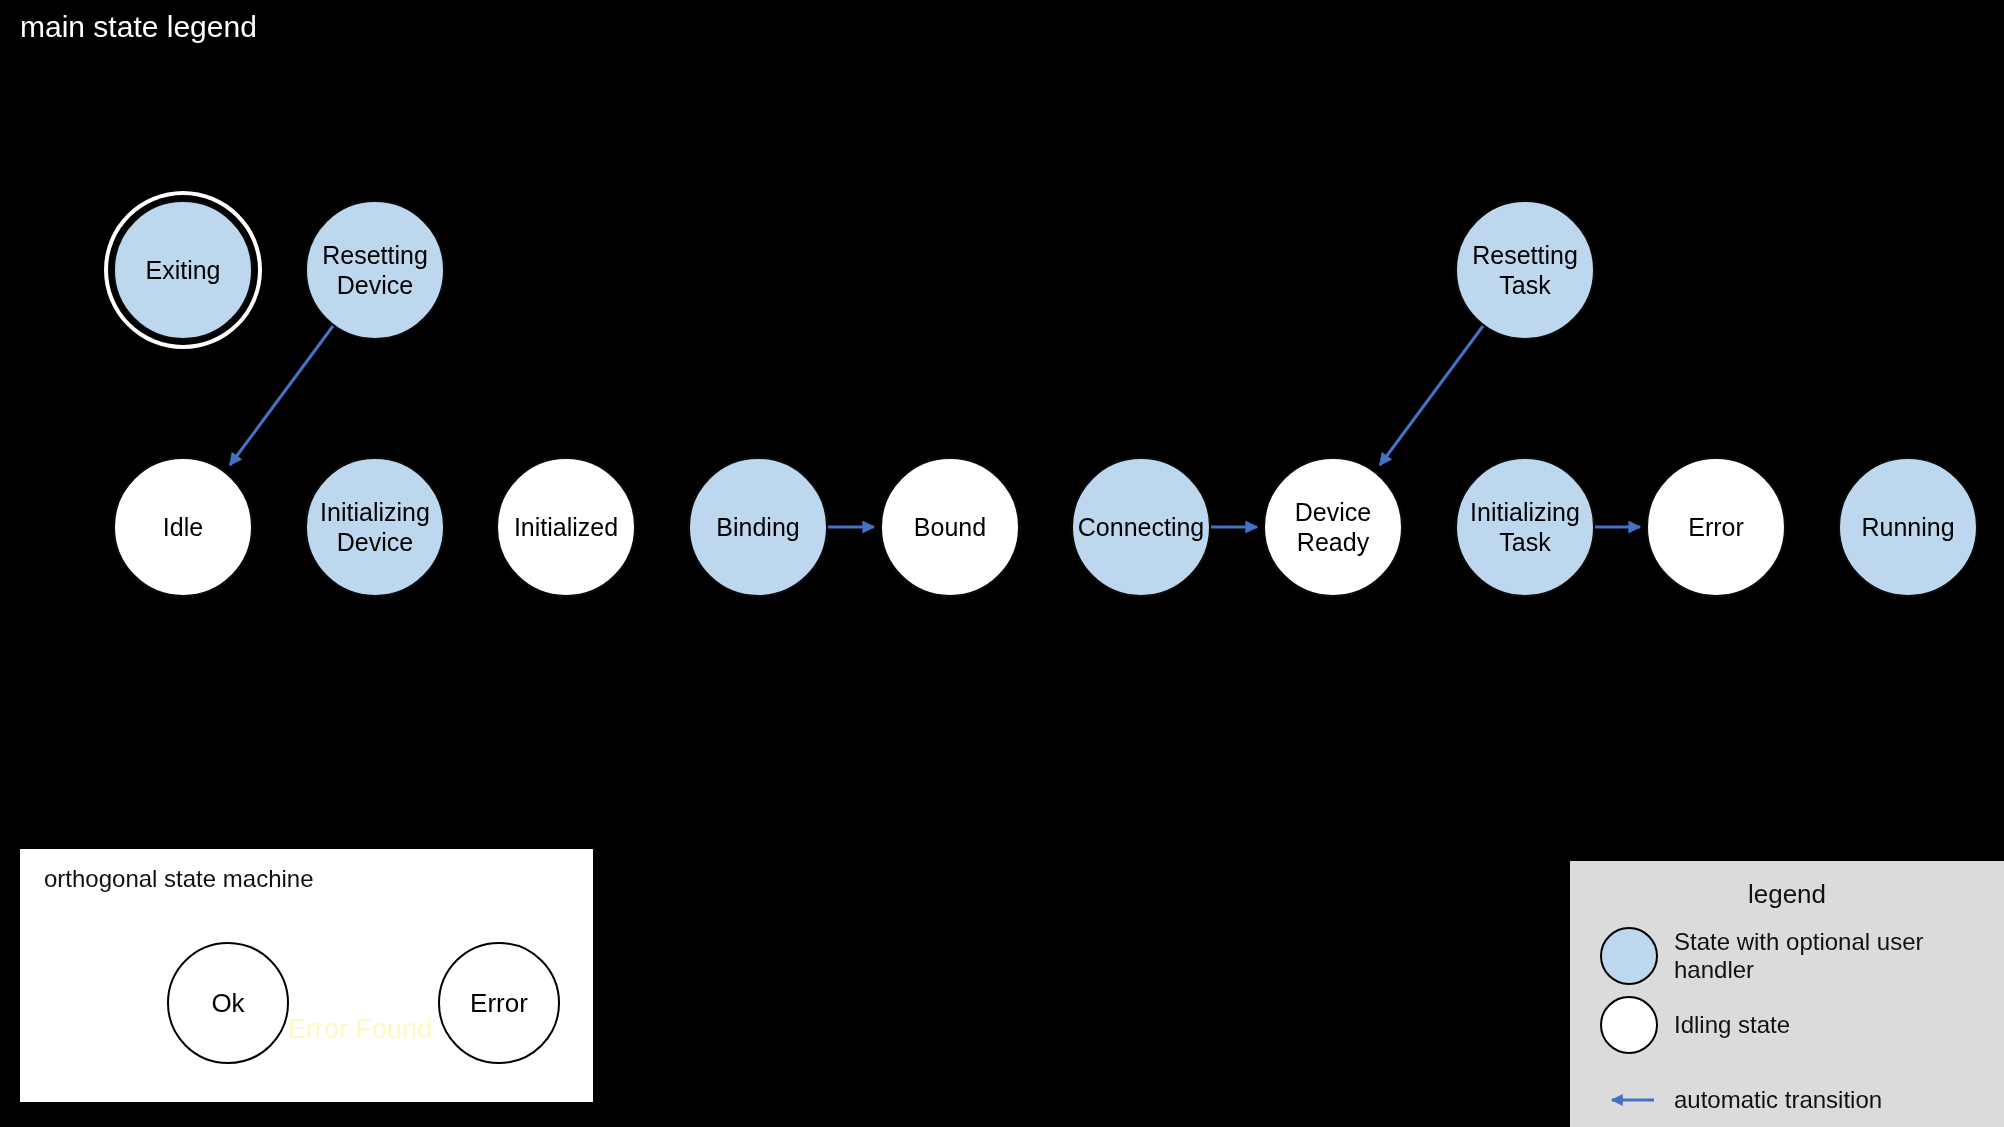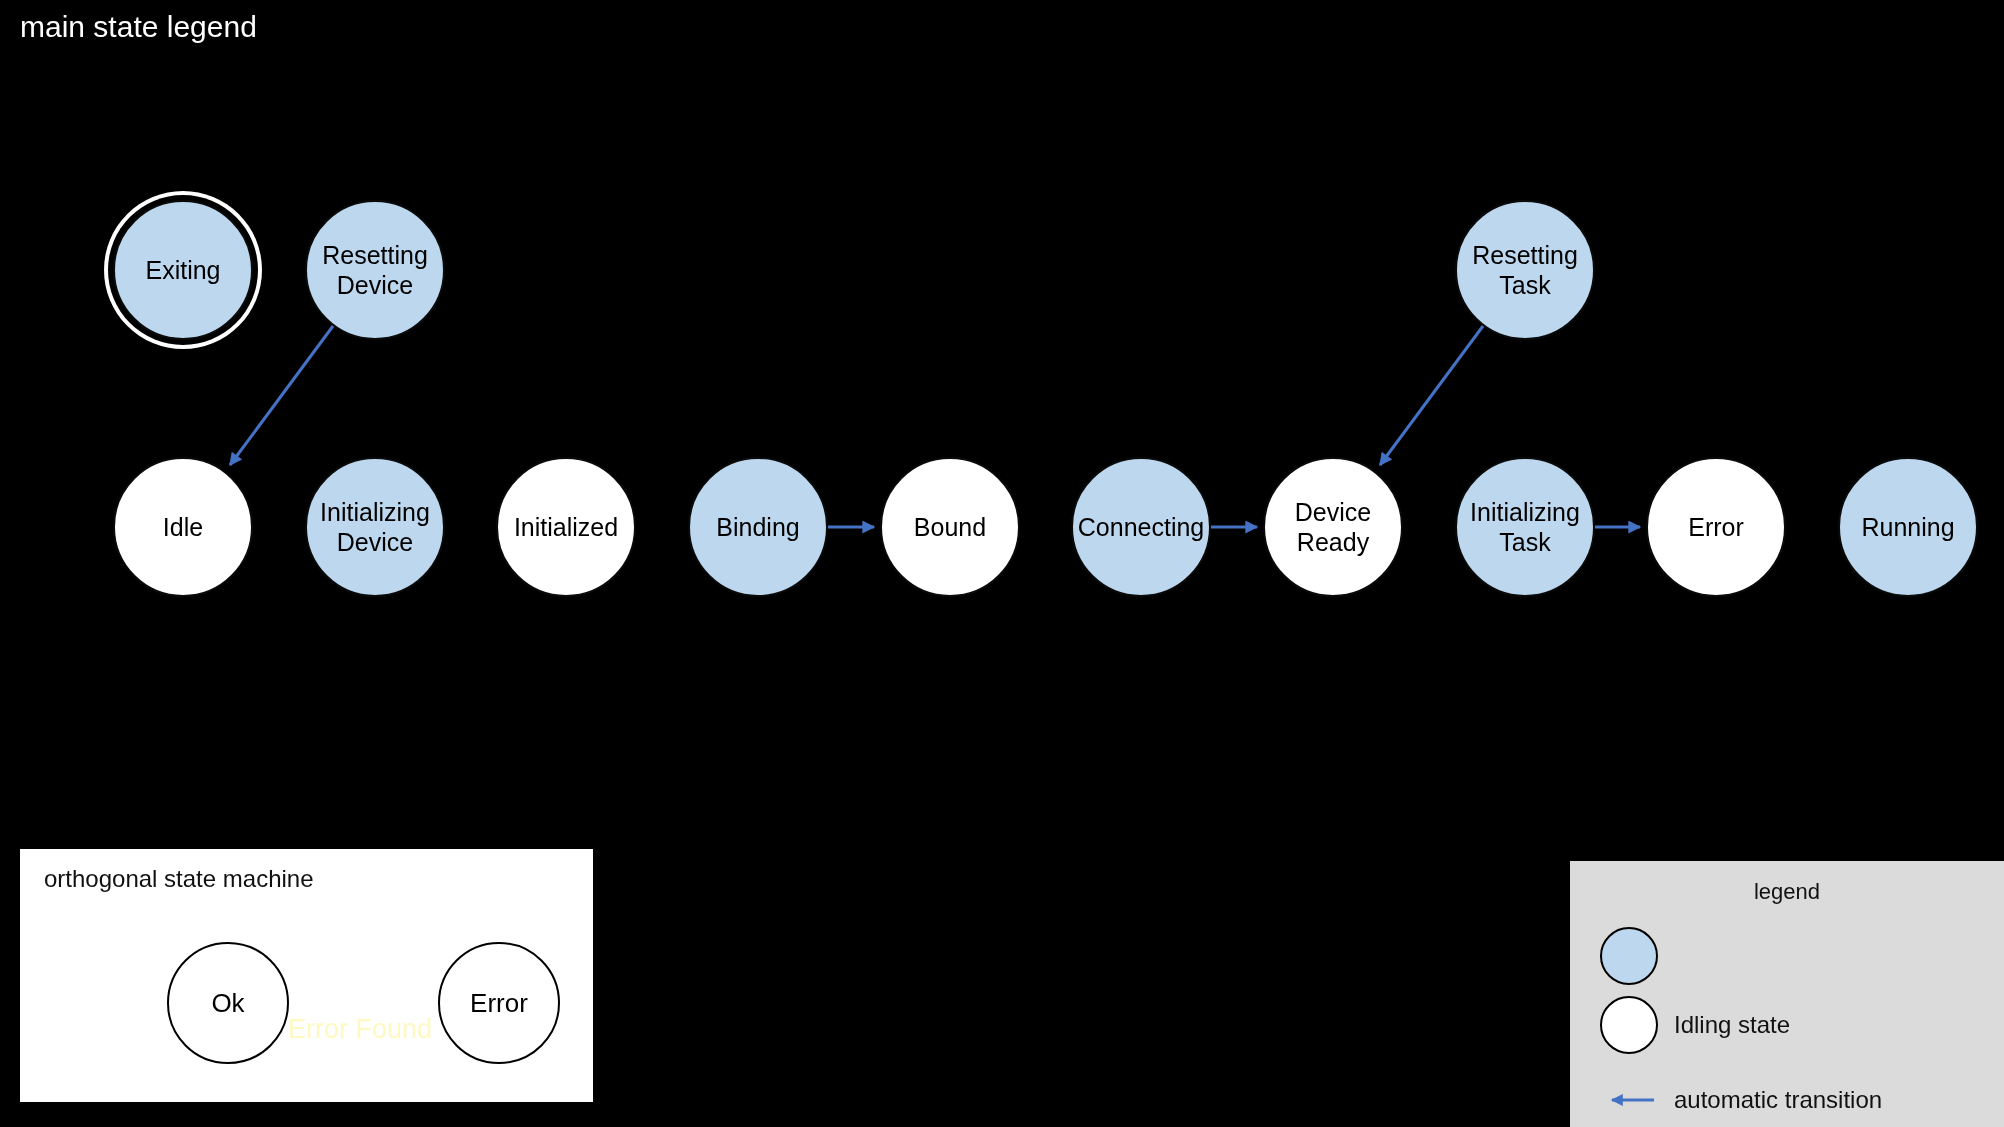--- a/index.html
+++ b/index.html
@@ -62,21 +62,21 @@
 
   
   .legend-box {
     position: absolute; left: 1570px; top: 861px;
     width: 434px; height: 266px;
     background: #DBDBDB;
     color: #111;
   }
   .legend-title {
     position: absolute; top: 18px; left: 0; width: 100%;
-    text-align: center; font-size: 22px; font-weight: 500;
+    text-align: center; font-size: 26px; font-weight: 500;
   }
   .legend-row {
     position: absolute; left: 28px; right: 10px;
     display: flex; align-items: center;
   }
   .legend-swatch-wrap {
     width: 62px; height: 62px; flex: 0 0 62px;
     display: flex; align-items: center; justify-content: center;
   }
   .legend-circle {
@@ -167,20 +167,21 @@
   </div>
   <div class="ortho-transition-label">Error Found</div>
 
   <div class="legend-box">
     <div class="legend-title">legend</div>
 
     <div class="legend-row" style="top:64px;">
       <div class="legend-swatch-wrap">
         <div class="legend-circle blue"></div>
       </div>
+      <div class="legend-label">State with optional user handler</div>
     </div>
 
     <div class="legend-row" style="top:133px;">
       <div class="legend-swatch-wrap">
         <div class="legend-circle white"></div>
       </div>
       <div class="legend-label">Idling state</div>
     </div>
 
     <div class="legend-row" style="top:208px;">

